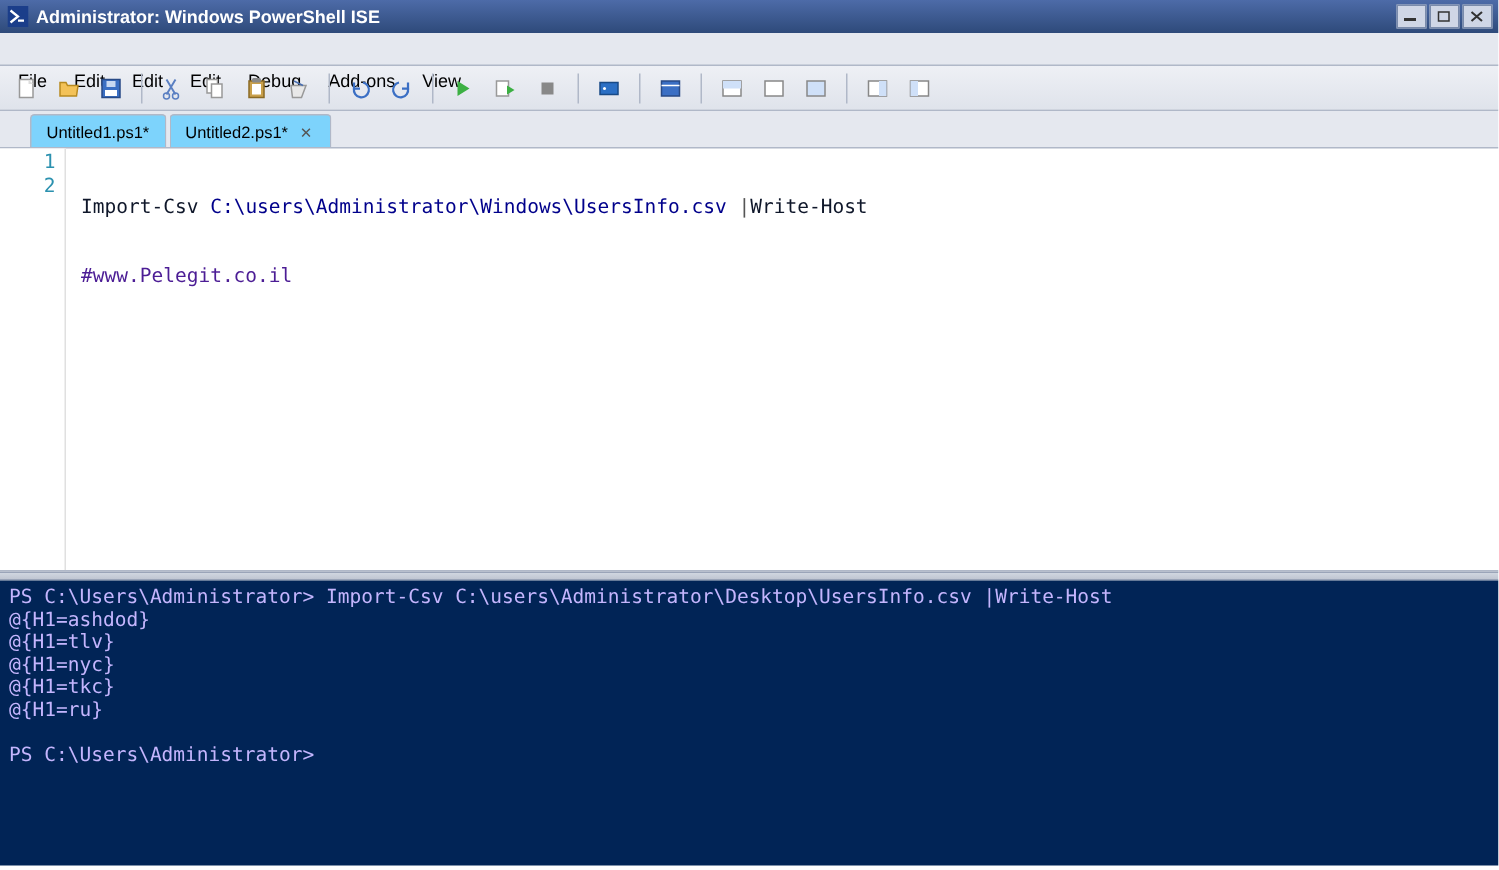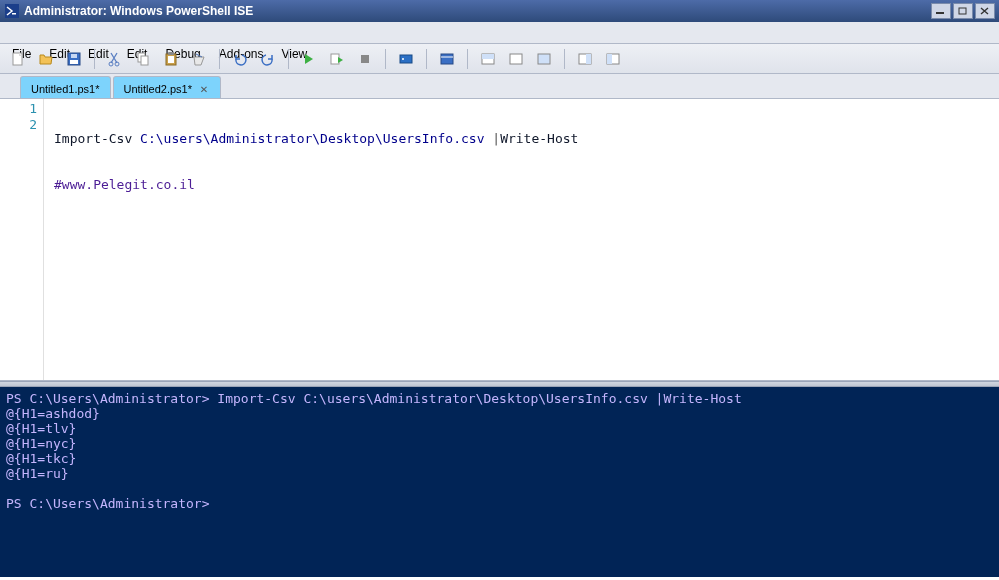--- a/index.html
+++ b/index.html
@@ -205,21 +205,21 @@
     <span class="close">✕</span>
   </div>
 </div>
 
 <div class="editor-area">
   <div class="gutter">
     <div>1</div>
     <div>2</div>
   </div>
   <div class="code">
-    <div><span class="tk-cmd">Import-Csv</span> <span class="tk-param">C:\users\Administrator\Desktop\UsersInfo.csv</span> <span class="tk-op">|</span><span class="tk-cmd">Write-Host</span></div>
+    <div><span class="tk-cmd">Import-Csv</span> <span class="tk-param">C:\users\Administrator\Windows\UsersInfo.csv</span> <span class="tk-op">|</span><span class="tk-cmd">Write-Host</span></div>
     <div><span class="tk-comment">#www.Pelegit.co.il</span></div>
   </div>
 </div>
 
 <div class="splitter"></div>
 
 <div class="console">
   <div><span class="white">PS C:\Users\Administrator&gt; </span><span class="white">Import-Csv C:\users\Administrator\Desktop\UsersInfo.csv |Write-Host</span></div>
   <div class="white">@{H1=ashdod}</div>
   <div class="white">@{H1=tlv}</div>

